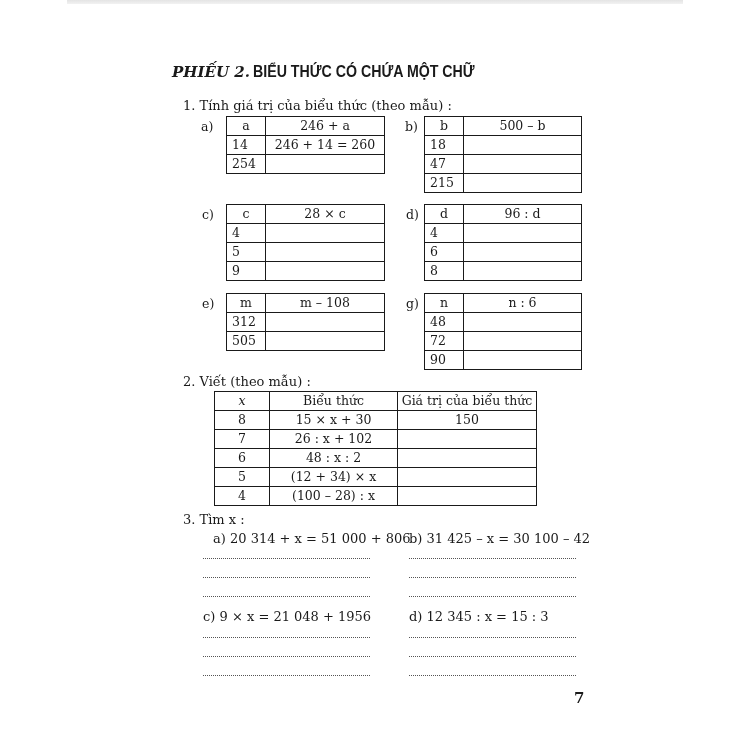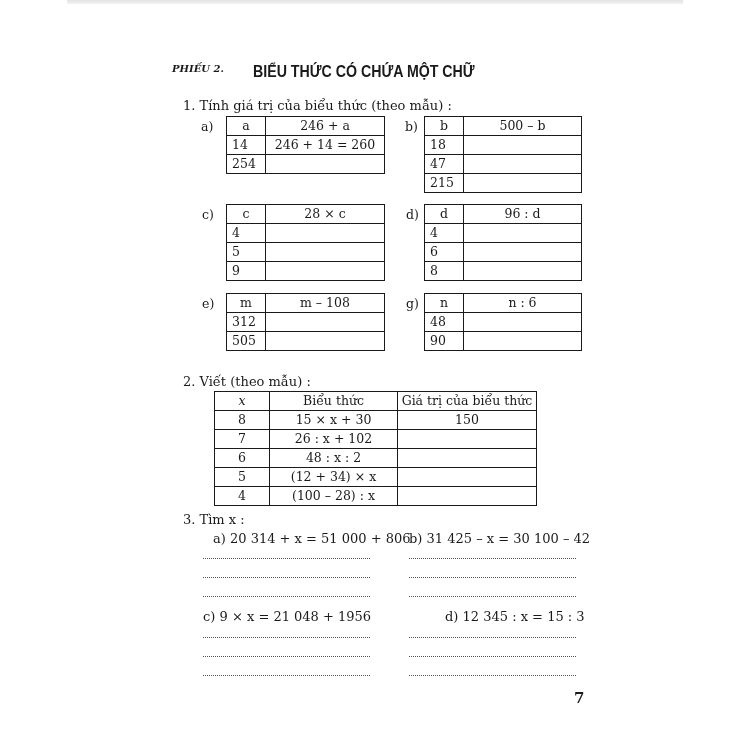--- a/index.html
+++ b/index.html
@@ -2,21 +2,21 @@
 <html><head>
 <meta charset="utf-8">
 <style>
   html, body { margin: 0; padding: 0; background: #ffffff; }
   body { width: 750px; height: 750px; position: relative; overflow: hidden;
          font-family: "DejaVu Serif", "Liberation Serif", serif; color: #1a1a1a; }
   .top-strip { position: absolute; left: 67px; top: 0; width: 616px; height: 4px;
                background: linear-gradient(#e4e4e4, #f2f2f2); }
   .abs { position: absolute; }
   .title-phieu { left: 172px; top: 63px; font-family: "DejaVu Serif", serif; font-weight: bold;
-                 font-style: italic; font-size: 10px; letter-spacing: 0px; }
+                 font-style: italic; font-size: 15px; letter-spacing: 0px; }
   .title-main { left: 253px; top: 62px; font-family: "Liberation Sans", sans-serif; font-weight: bold;
                 font-size: 16.5px; transform: scaleX(0.86); transform-origin: left; }
   .q { font-size: 13px; }
   .lbl { font-size: 12.5px; }
   table.grid { position: absolute; border-collapse: collapse; font-size: 12.5px; }
   table.grid td { border: 1.3px solid #1a1a1a; padding: 0 0 0 5px; height: 18px; line-height: 16px; }
   table.grid td.c { text-align: center; padding: 0; }
   .ital { font-style: italic; }
   .dots { position: absolute; height: 0; border-top: 1.3px dotted #555; }
   .pg { left: 574px; top: 689px; font-size: 15px; font-weight: bold; }
@@ -138,20 +138,24 @@
   <tbody>
       <tr>
         <td class="c" style="width:38px">n</td>
         <td class="c">n : 6</td>
       </tr>
   <tr>
         <td>48</td>
         <td></td>
       </tr>
   <tr>
+        <td>72</td>
+        <td></td>
+      </tr>
+  <tr>
         <td>90</td>
         <td></td>
       </tr>
 </tbody>
   </table>
 
 <div class="abs q" style="left:183px;top:374px;">2. Viết (theo mẫu) :</div>
 <table class="grid" style="left:214px;top:391px;width:323px;">
   <tbody>
       <tr>
@@ -193,21 +197,21 @@
 <div class="abs q" style="left:409px;top:531px;">b) 31 425 – x = 30 100 – 42</div>
 
 <div class="dots" style="left:203px;top:558px;width:167px;"></div>
 <div class="dots" style="left:203px;top:577px;width:167px;"></div>
 <div class="dots" style="left:203px;top:596px;width:167px;"></div>
 <div class="dots" style="left:409px;top:558px;width:167px;"></div>
 <div class="dots" style="left:409px;top:577px;width:167px;"></div>
 <div class="dots" style="left:409px;top:596px;width:167px;"></div>
 
 <div class="abs q" style="left:203px;top:609px;">c)  9 × x = 21 048 + 1956</div>
-<div class="abs q" style="left:409px;top:609px;margin-left:36px;">d) 12 345 : x = 15 : 3</div>
+<div class="abs q" style="left:409px;top:609px;">d) 12 345 : x = 15 : 3</div>
 
 <div class="dots" style="left:203px;top:637px;width:167px;"></div>
 <div class="dots" style="left:203px;top:656px;width:167px;"></div>
 <div class="dots" style="left:203px;top:675px;width:167px;"></div>
 <div class="dots" style="left:409px;top:637px;width:167px;"></div>
 <div class="dots" style="left:409px;top:656px;width:167px;"></div>
 <div class="dots" style="left:409px;top:675px;width:167px;"></div>
 
 <div class="abs pg">7</div>
 

